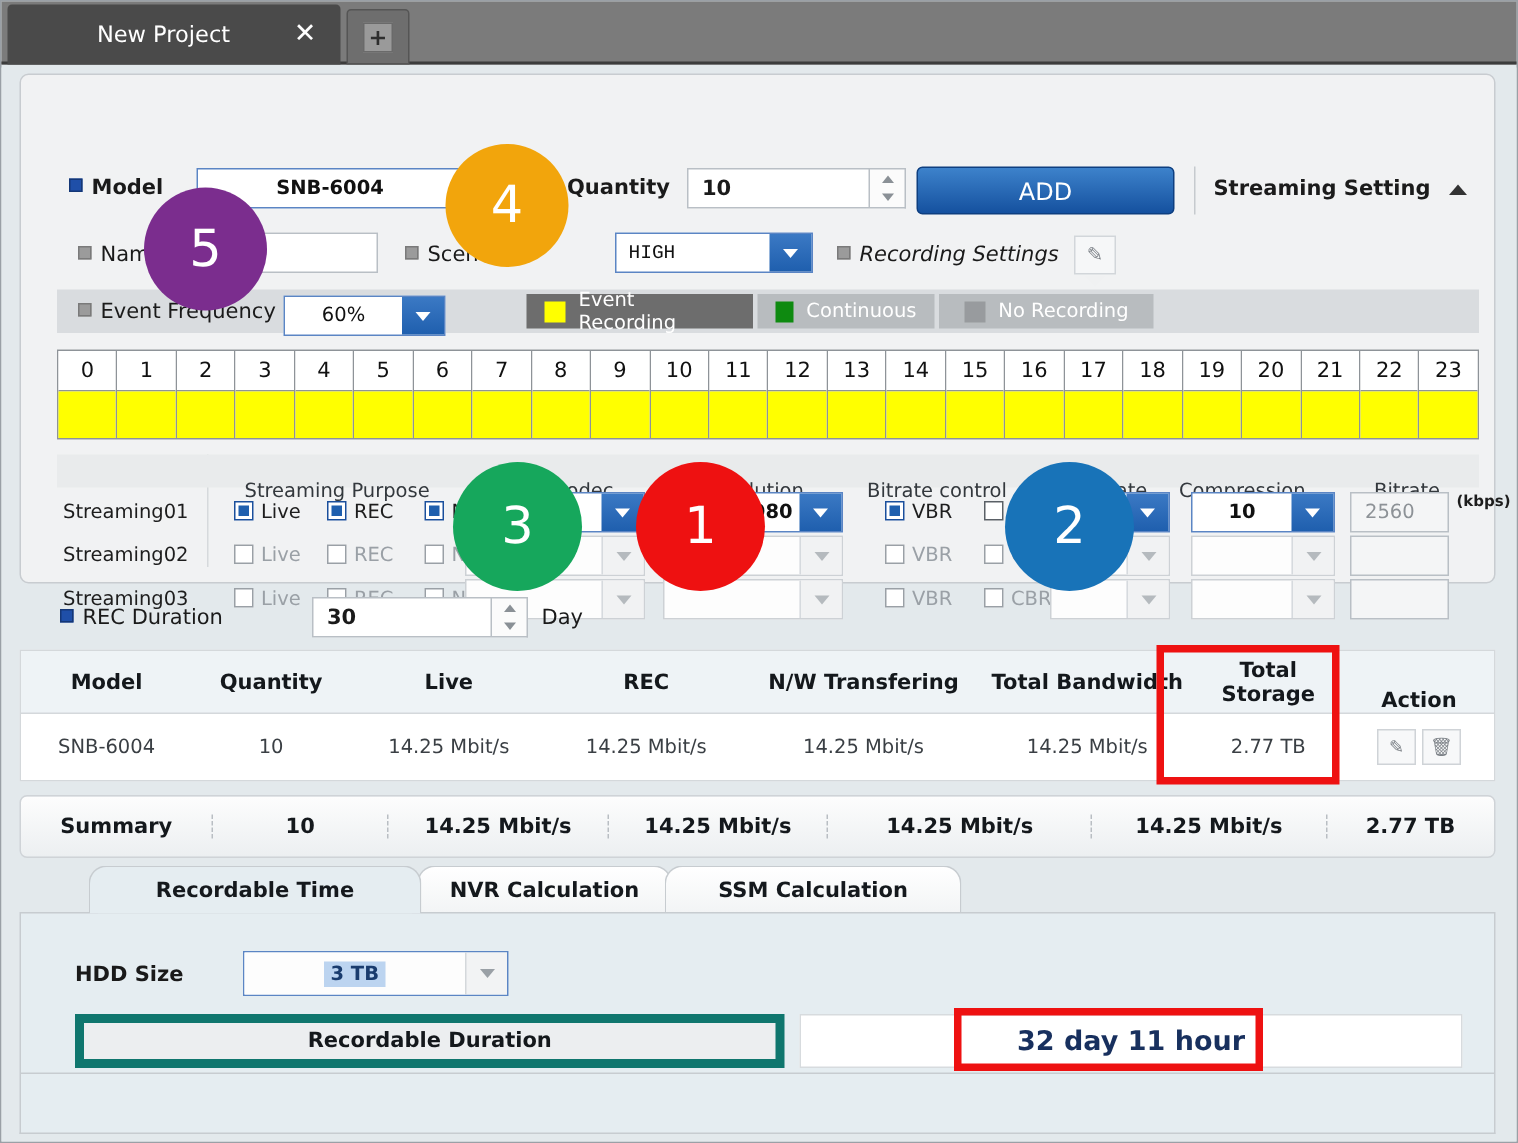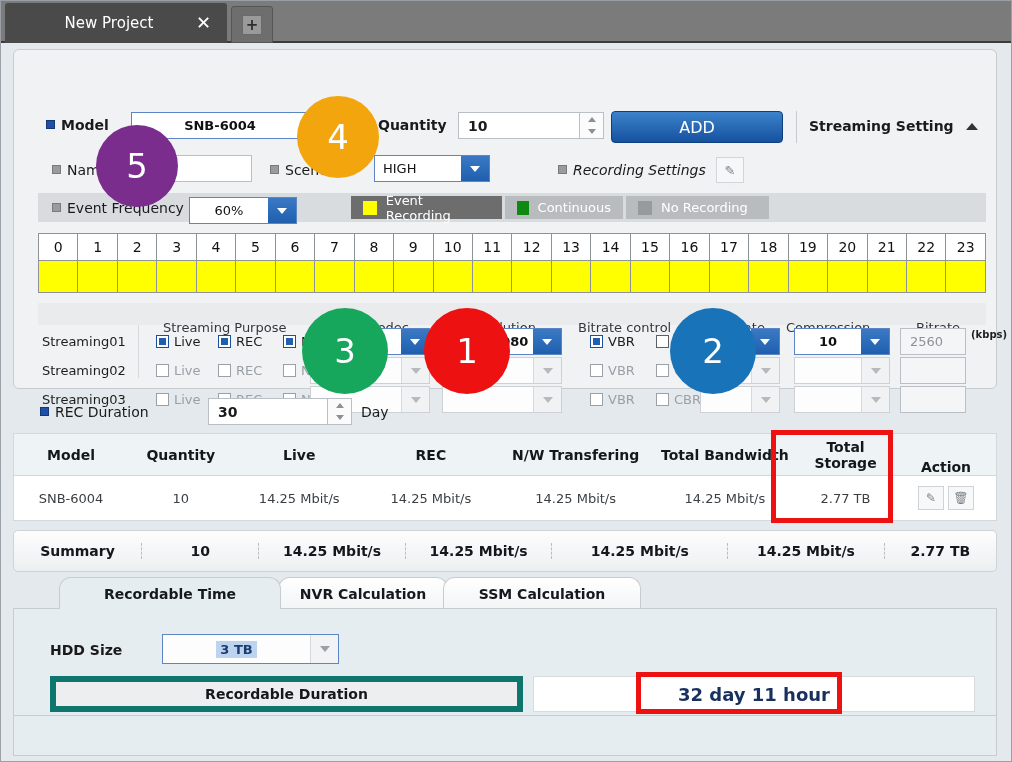--- a/index.html
+++ b/index.html
@@ -138,21 +138,21 @@
   }
   .legend-btn{
     position:absolute; top:3px; height:23px; display:flex; align-items:center;
     padding:0 12px; color:#fff; font-size:13px; gap:9px;
   }
   .legend-btn .sw{ width:14px; height:14px; display:inline-block;}
   #legend-event{ left:313px; width:151px; background:#6d6d6d;}
   #legend-event .sw{ background:#ffff00;}
   #legend-cont{ left:467px; width:118px; background:#b8bcbf;}
   #legend-cont .sw{ background:#0e8a10;}
-  #legend-none{ left:588px; width:143px; background:#b8bcbf;}
+  #legend-none{ left:588px; width:143px; background:#b8bcbf;justify-content:center;}
   #legend-none .sw{ background:#989b9e;}
 
   
   #hour-grid{
     position:absolute; left:24px; top:183px; width:948px; height:60px;
     border:1px solid #8e9398; background:#fff; display:flex;
   }
   .hcell{ flex:1; display:flex; flex-direction:column; border-right:1px solid #8e9398;}
   .hcell:last-child{ border-right:none;}
   .hcell .hnum{ height:27px; display:flex; align-items:center; justify-content:center;
@@ -319,21 +319,21 @@
       </div>
 
       <div style="position:absolute;left:38px;top:112px;">
         <span class="chk-sq chk-gray"></span><span class="lbl-norm">Name</span>
       </div>
       <div class="tinput plain" id="name-input" style="left:99px;top:105px;width:139px;"></div>
 
       <div style="position:absolute;left:256px;top:112px;">
         <span class="chk-sq chk-gray"></span><span class="lbl-norm">Scene</span>
       </div>
-      <div class="combo" id="scene-combo" style="left:360px;top:105px;width:116px;">
+      <div class="combo" id="scene-combo" style="left:396px;top:105px;width:132px;font-family:Liberation Mono, monospace;">
         <span class="txt left">HIGH</span>
         <span class="arrow">
             <i></i>
           </span>
       </div>
 
       <div style="position:absolute;left:544px;top:112px;font-style:italic;">
         <span class="chk-sq chk-gray"></span><span class="lbl-norm">Recording Settings</span>
       </div>
       <div id="edit-pencil">✎</div>

